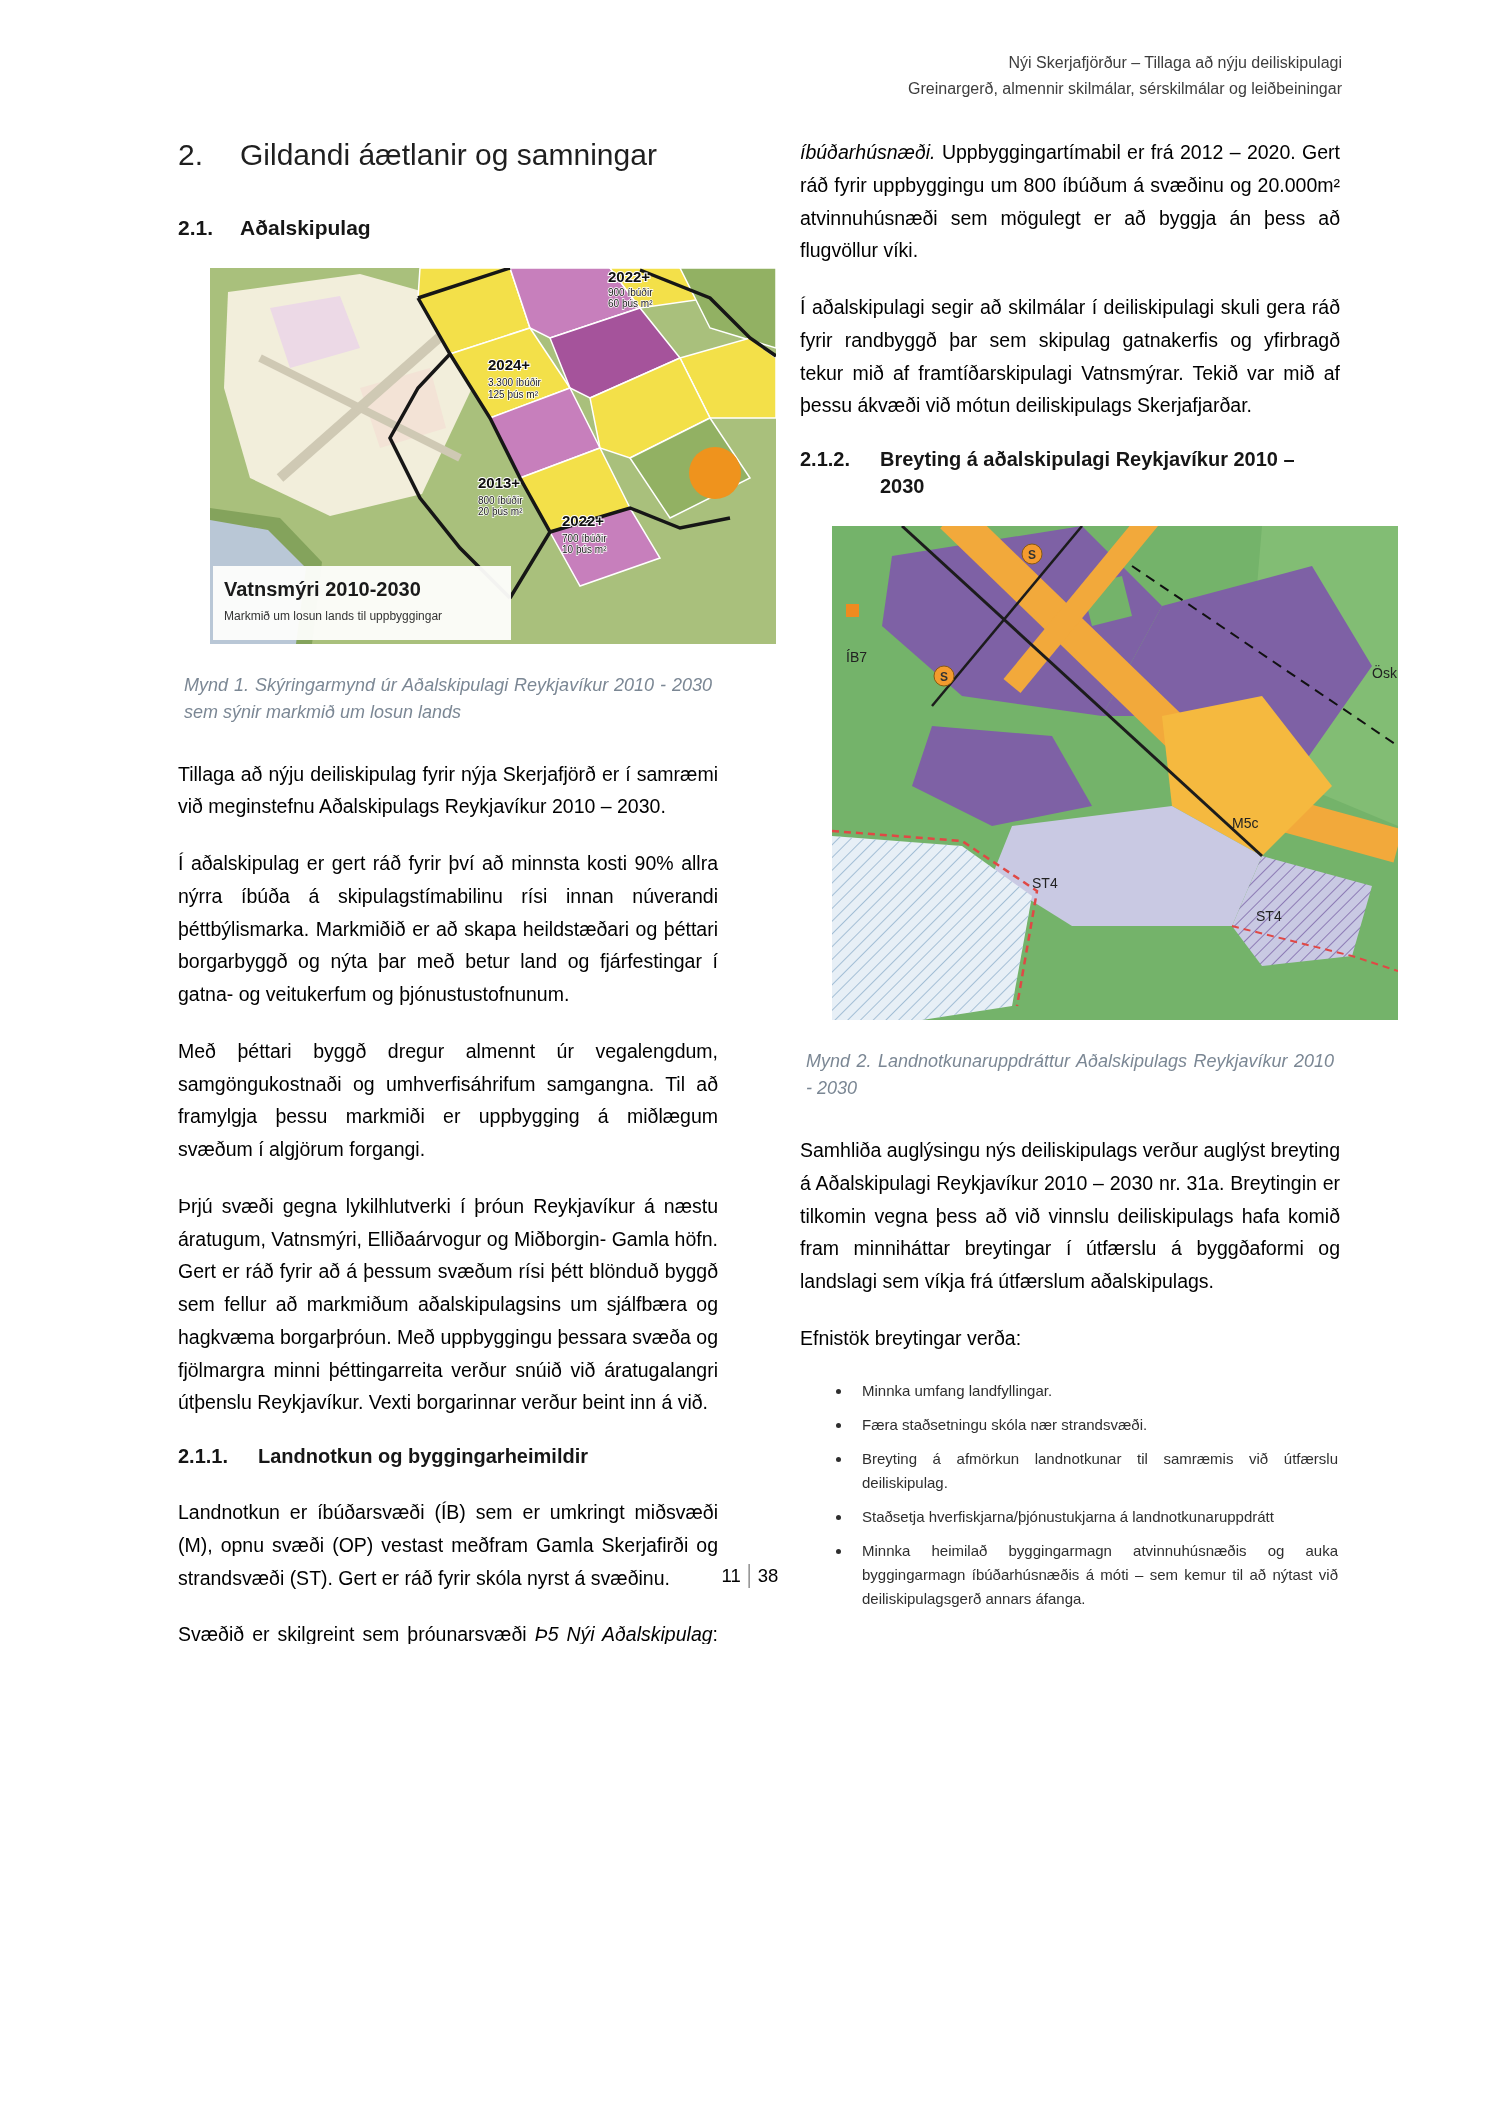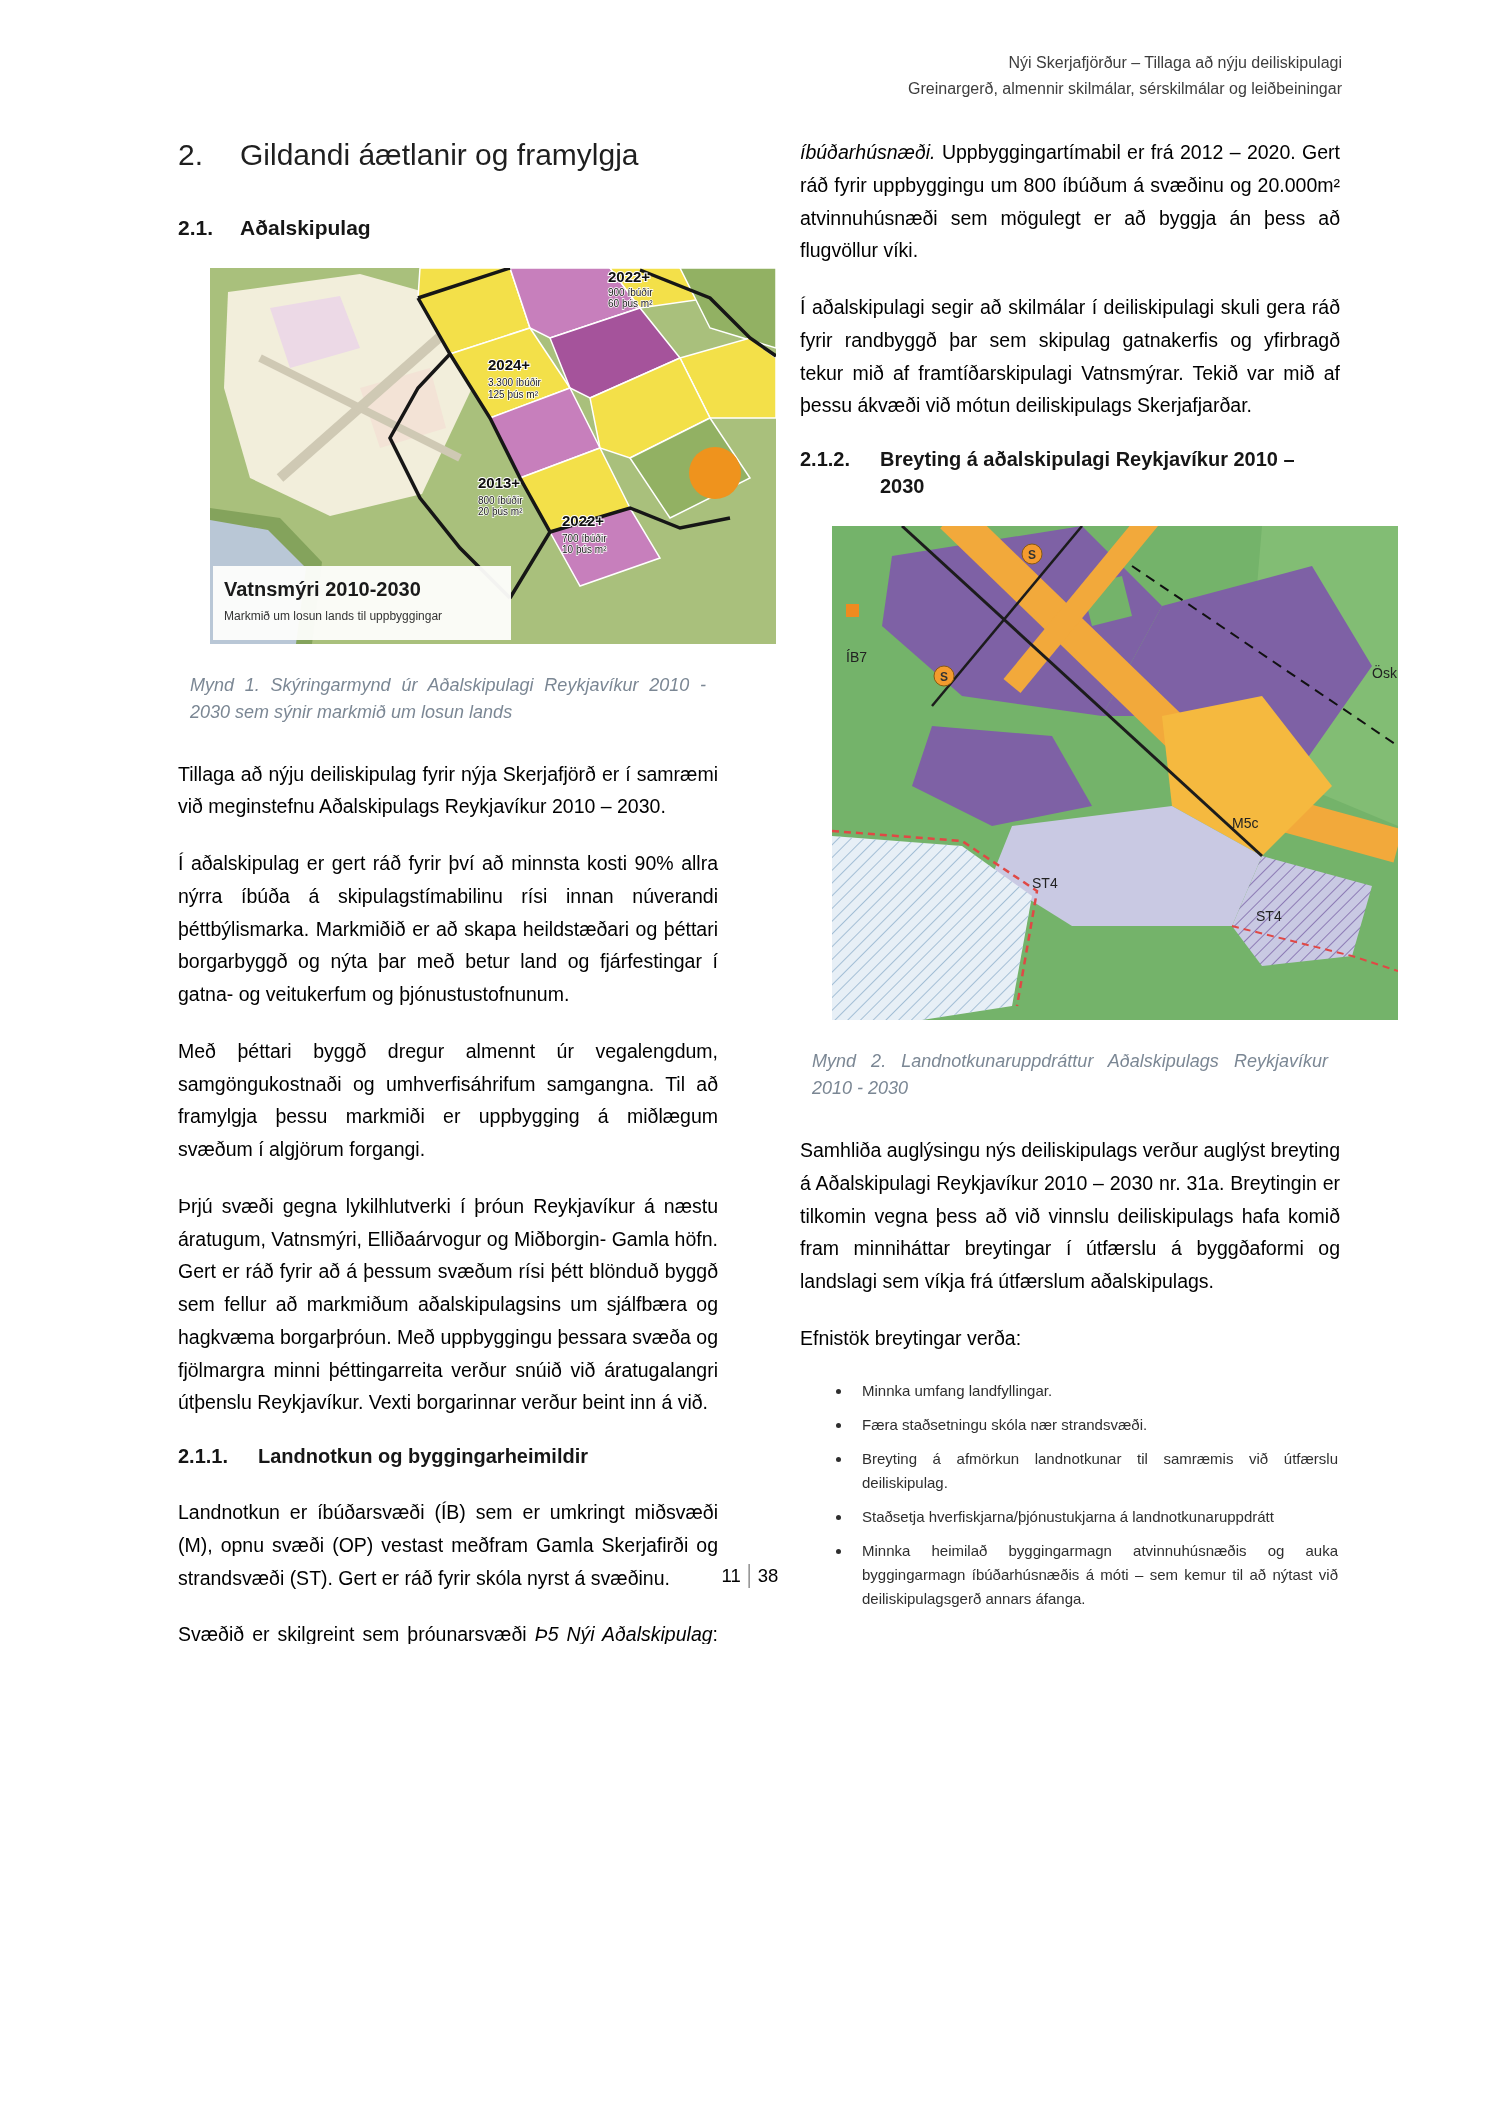--- a/index.html
+++ b/index.html
@@ -26,21 +26,21 @@
   .h2-num{display:inline-block;width:62px;}
   h3{font-size:20px;font-weight:700;color:#161616;margin:8px 0 26px;line-height:1.35;}
   .h3-num{display:inline-block;width:80px;vertical-align:top;}
   .h3-text{display:inline-block;width:calc(100% - 84px);vertical-align:top;}
   p{font-size:19.5px;line-height:1.68;text-align:justify;margin:0 0 24px;color:#000000;}
   .italic{font-style:italic;}
   figure{margin:0 0 28px;padding-left:32px;}
   figure svg{display:block;}
   .caption{
     font-size:18px;font-style:italic;color:#7b8794;
-    line-height:1.5;margin:0 12px 32px;text-align:justify;
+    line-height:1.5;margin:0 6px 32px;text-align:justify;
   }
   ul.bullets{margin:0 0 24px;padding-left:50px;}
   ul.bullets li{
     font-size:15px;line-height:1.6;text-align:justify;
     margin:0 2px 10px;padding-left:10px;color:#2e2e2e;
   }
   .footer{
     position:absolute;bottom:56px;left:50%;transform:translateX(-50%);
     display:flex;align-items:center;gap:8px;
     font-size:18.5px;color:#000000;text-align:center;
@@ -56,21 +56,21 @@
 <div class="page">
 
   <div class="doc-header">
     <div>Nýi Skerjafjörður – Tillaga að nýju deiliskipulagi</div>
     <div>Greinargerð, almennir skilmálar, sérskilmálar og leiðbeiningar</div>
   </div>
 
   <div class="columns">
 
     <div class="col">
-      <h1><span class="h1-num">2.</span><span>Gildandi áætlanir og framylgja</span></h1>
+      <h1><span class="h1-num">2.</span><span>Gildandi áætlanir og samningar</span></h1>
 
       <h2><span class="h2-num">2.1.</span><span>Aðalskipulag</span></h2>
 
       <figure>
         <svg width="566" height="376" viewBox="0 0 566 376" role="img">
           <g>
             <rect width="566" height="376" fill="#a9c07c"></rect>
             <path d="M0,240 L70,250 112,294 102,376 0,376 Z" fill="#84a35c"></path>
             <path d="M0,252 L58,262 96,300 86,376 0,376 Z" fill="#b9c7d6"></path>
             <path d="M18,24 L150,6 236,30 262,120 212,226 120,248 40,210 14,120 Z" fill="#f2eedb"></path>

